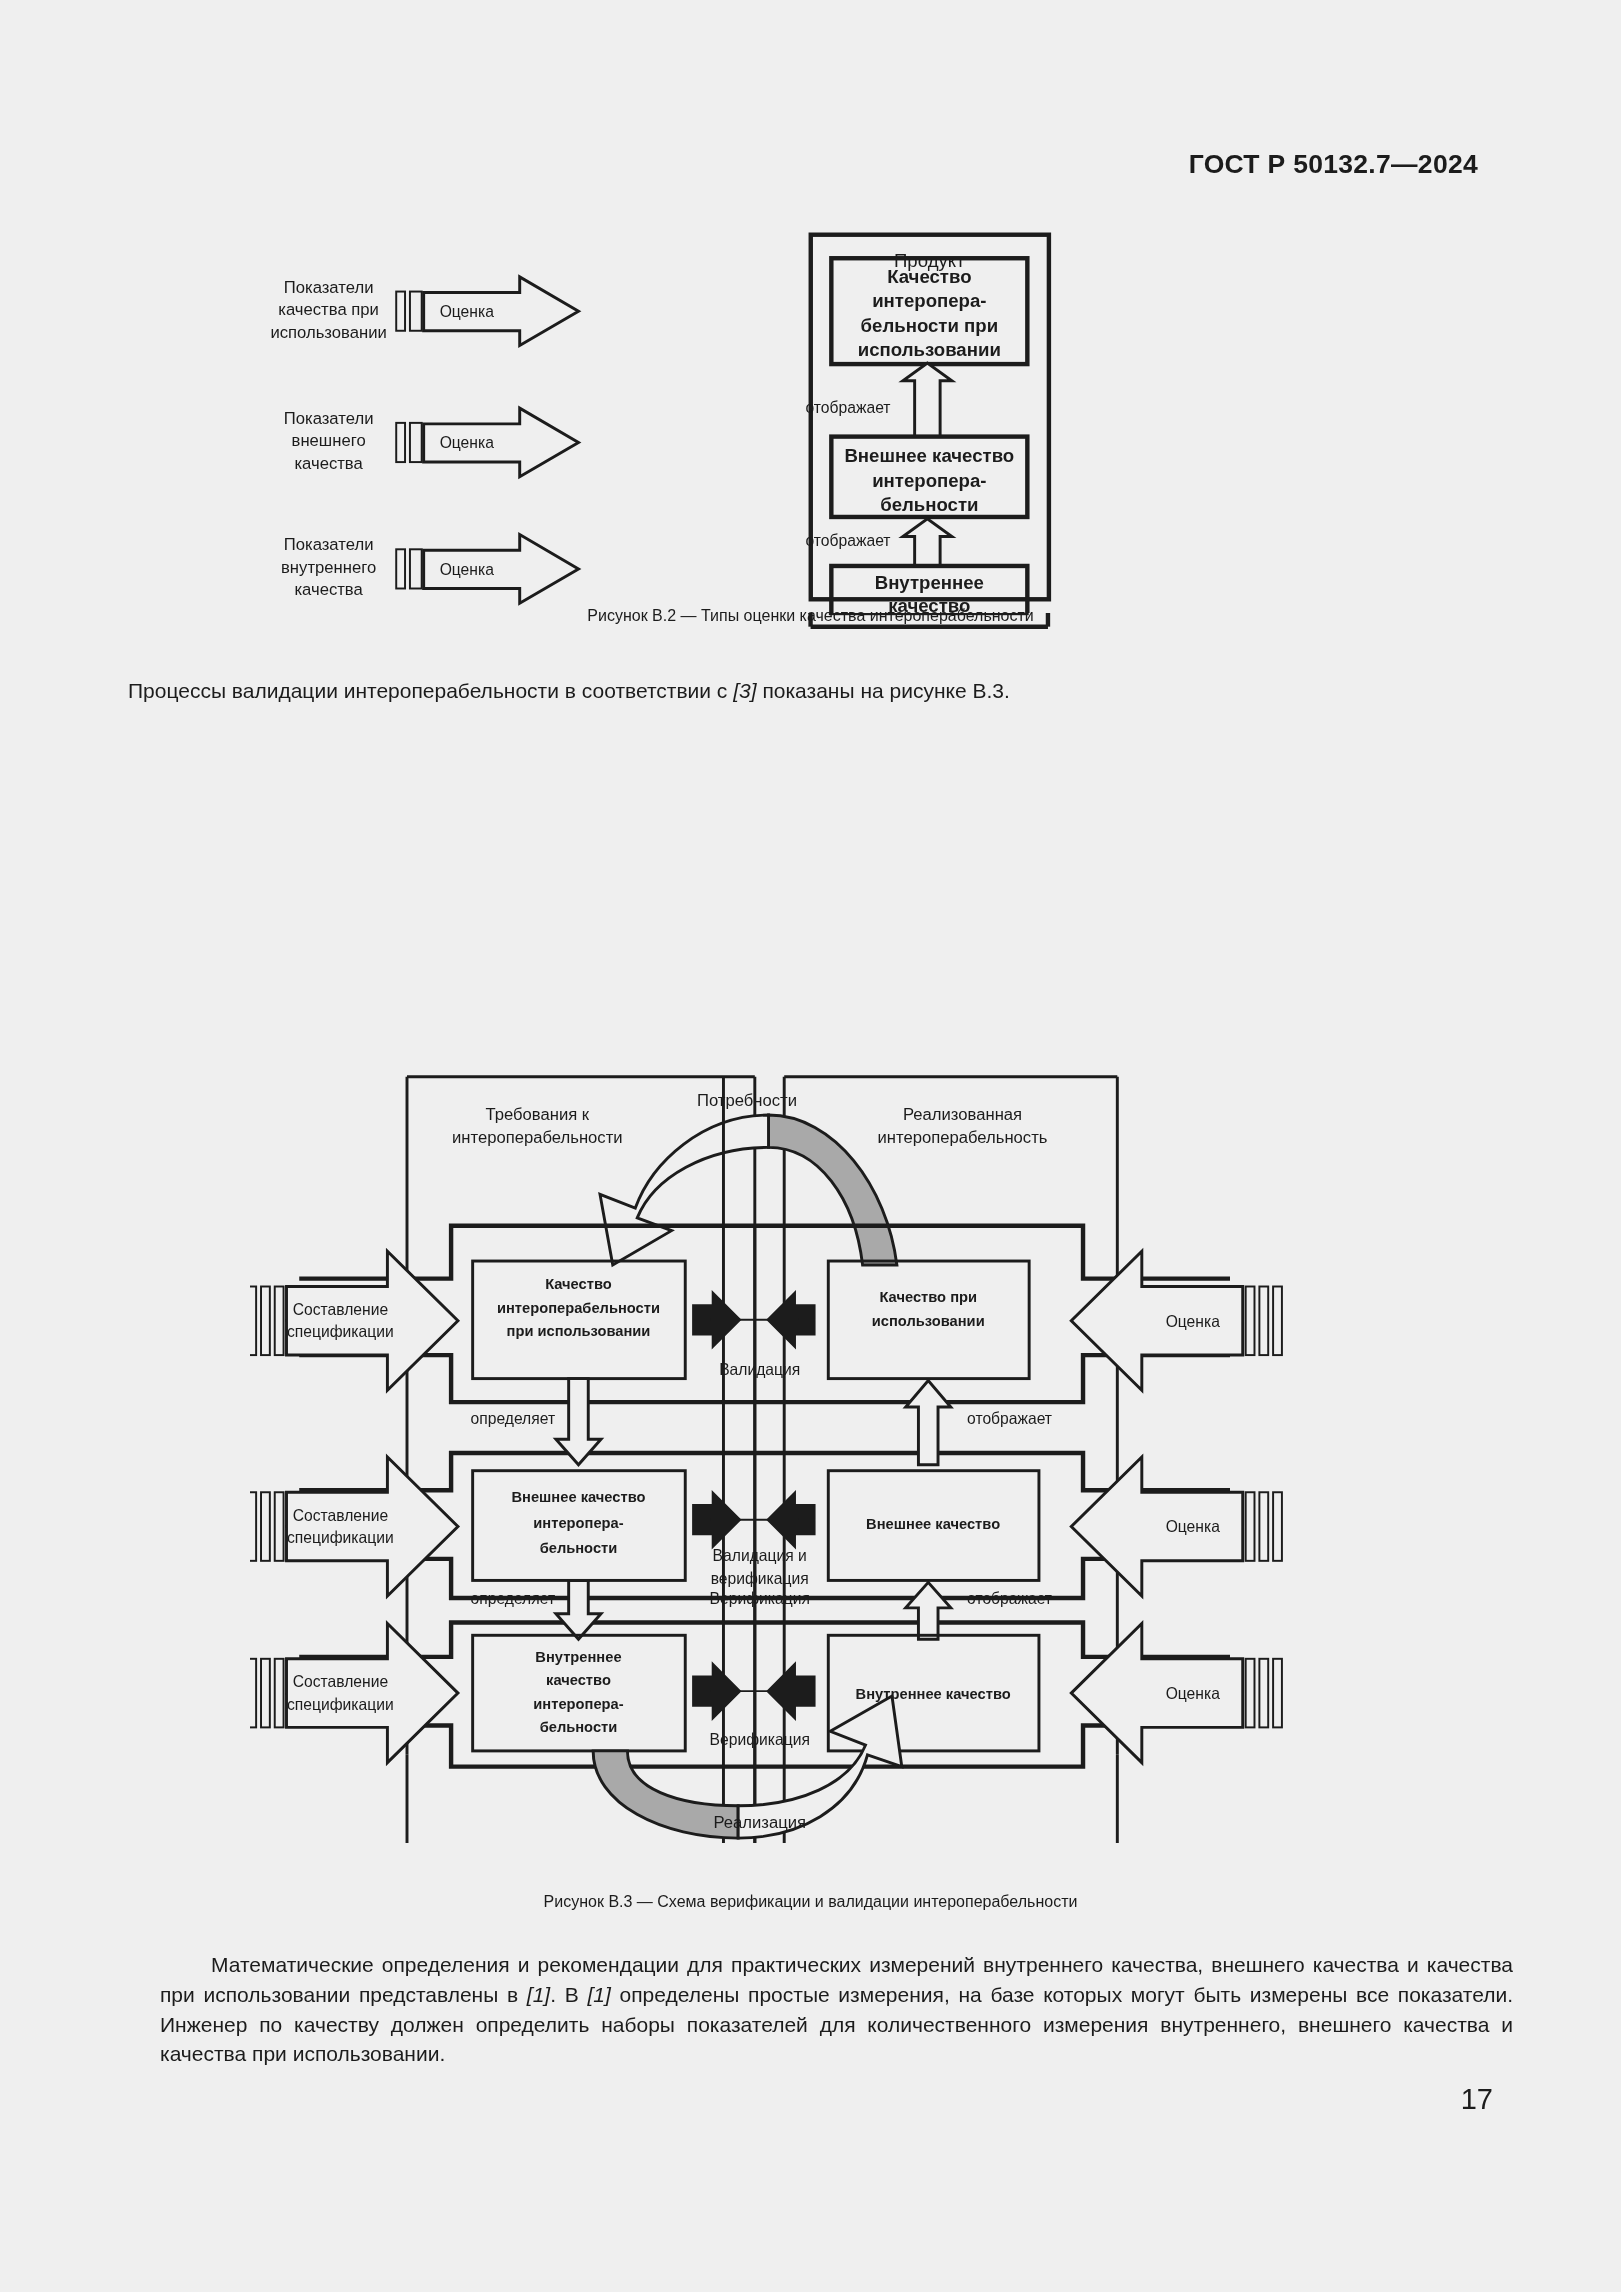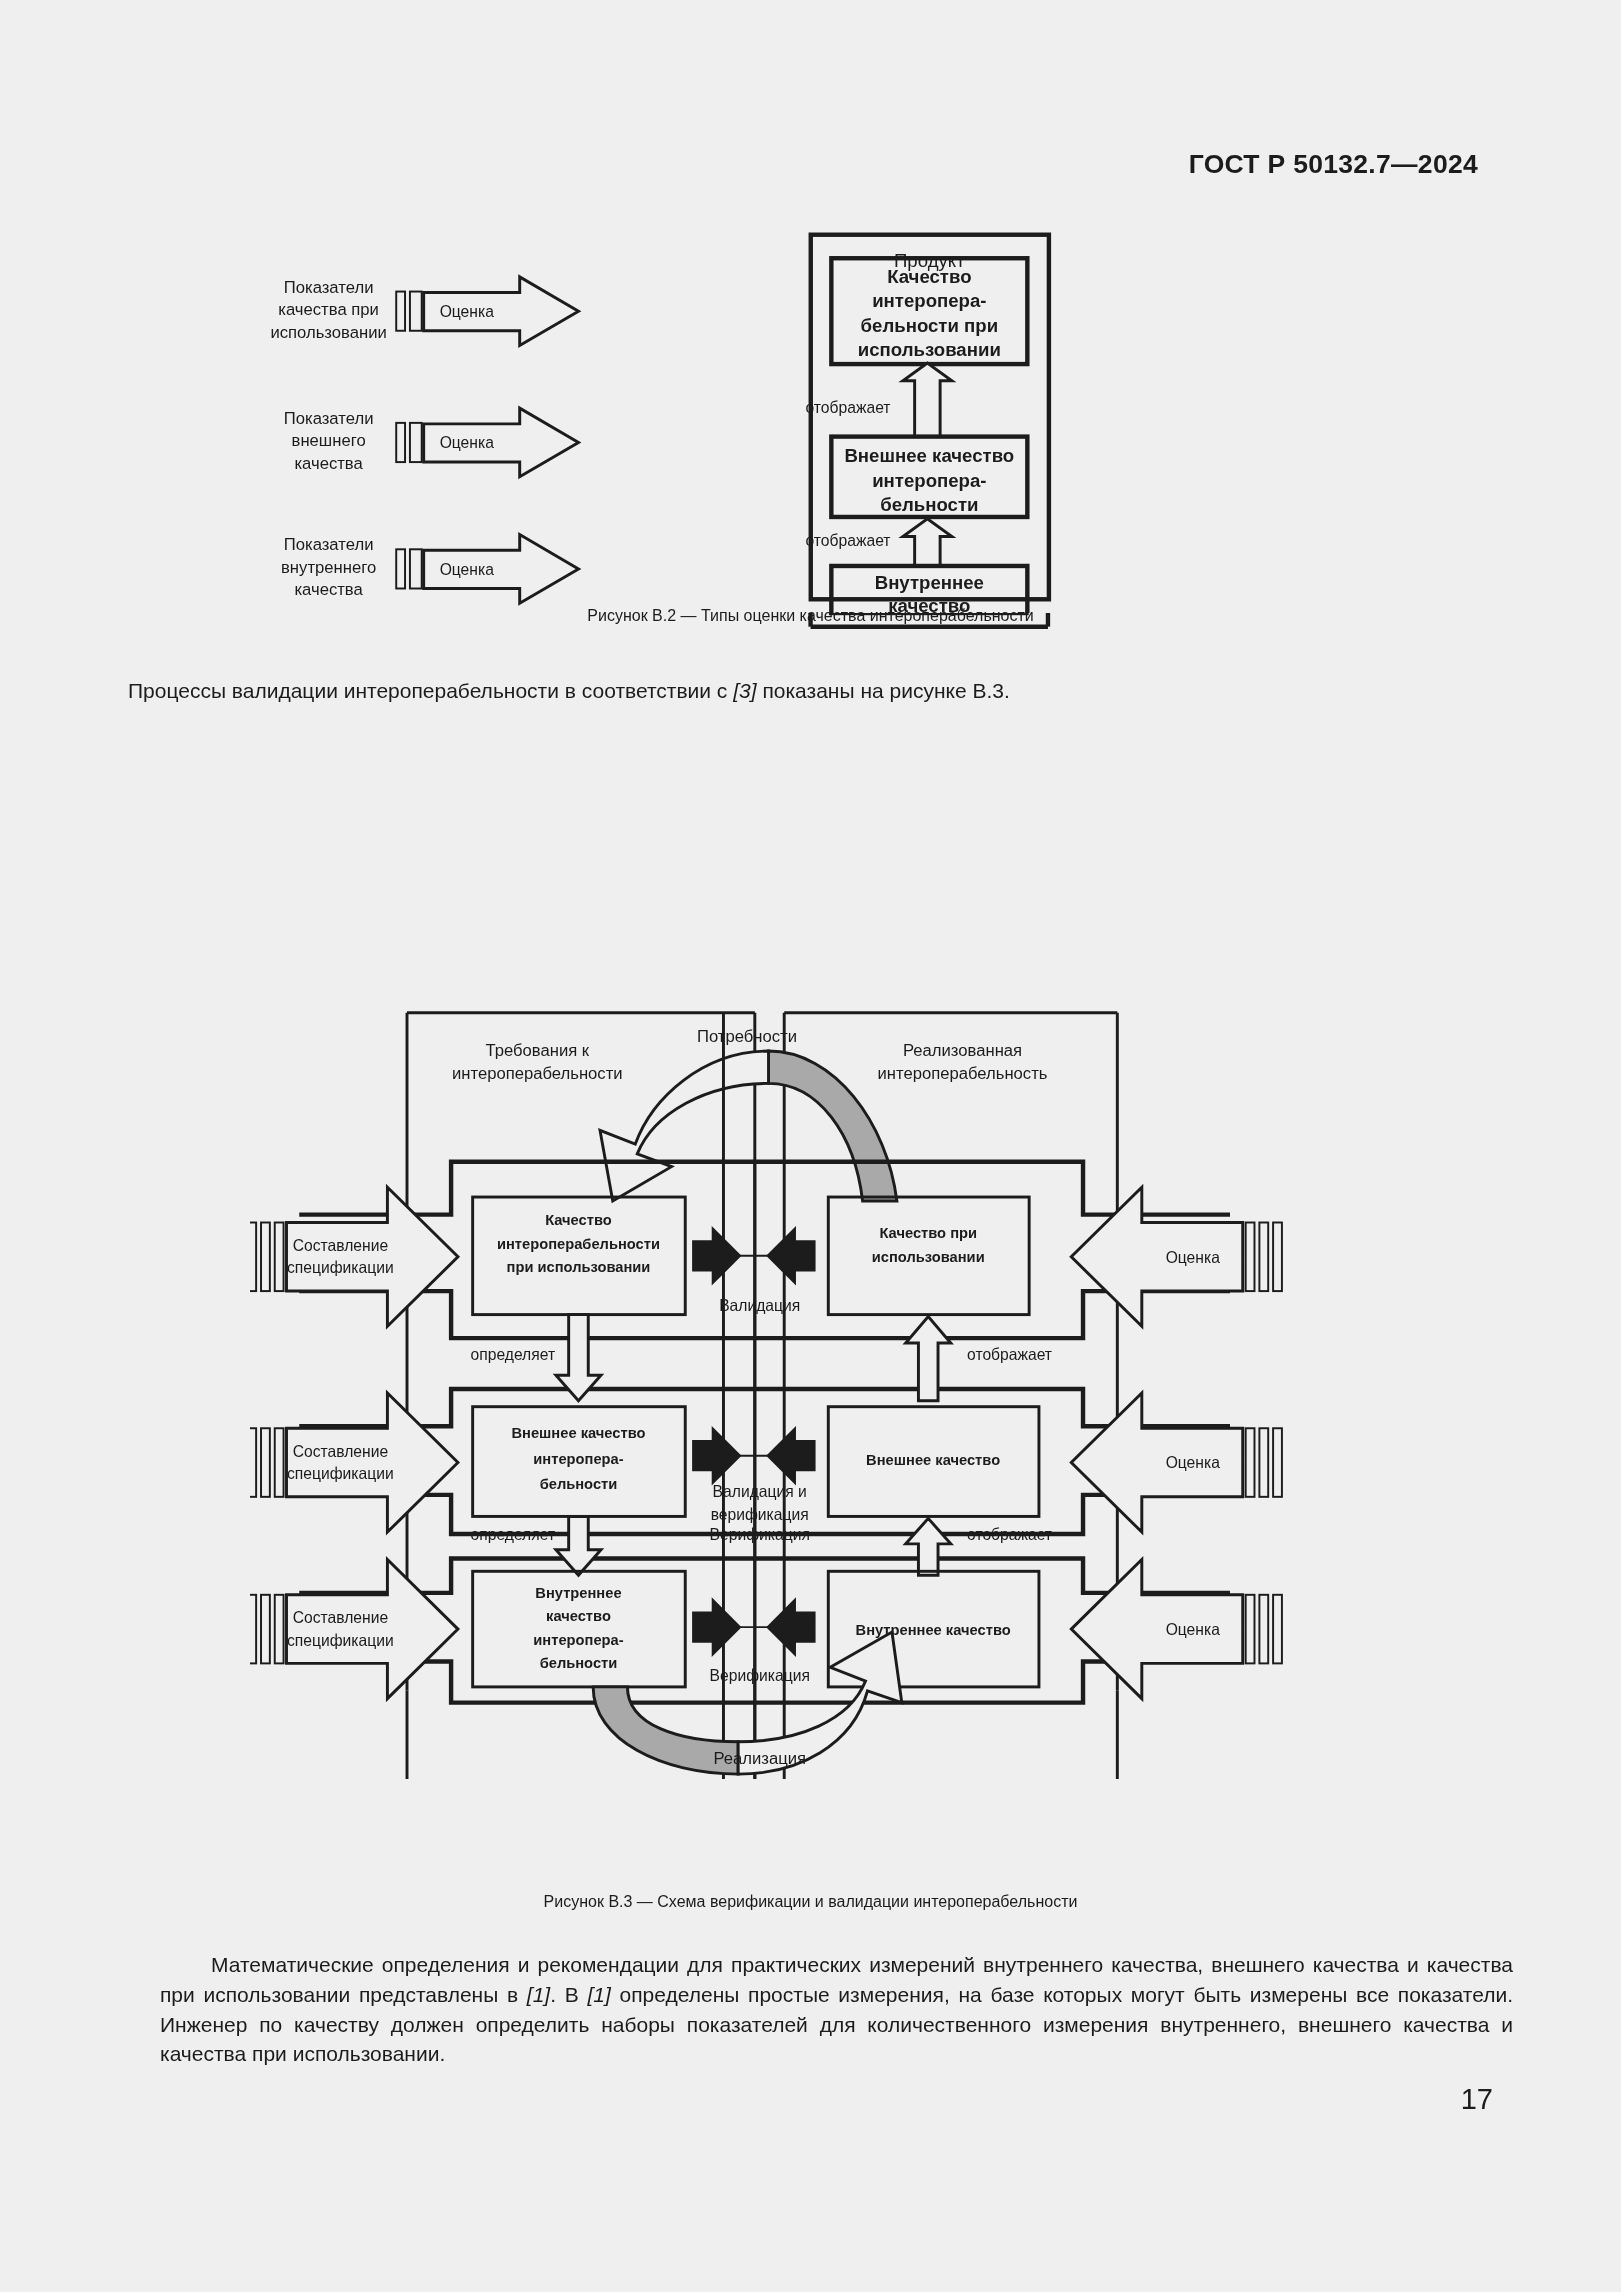--- a/index.html
+++ b/index.html
@@ -148,21 +148,21 @@
       <text x="688" y="-78" class="lbl-box" text-anchor="middle"></text>
     </svg>
   </div>
 
   <div class="caption" style="top:607px;">Рисунок В.2 — Типы оценки качества интероперабельности</div>
 
   <div class="para" style="top:676px;">
     <span>Процессы валидации интероперабельности в соответствии с </span><i>[3]</i><span> показаны на рисунке В.3.</span>
   </div>
 
-  <div class="fig" style="left:250px; top:1005px; width:1137px; height:774px;">
+  <div class="fig" style="left:250px; top:1069px; width:1137px; height:774px;">
     <svg width="1137" height="774" viewBox="0 0 1160 790">
 
       <path d="M160 8 L160 700 M160 8 L515 8 M515 8 L515 790" class="stroke"></path>
       <line x1="160" y1="700" x2="160" y2="790" class="stroke"></line>
 
       <path d="M545 8 L545 790 M545 8 L885 8 M885 8 L885 700" class="stroke"></path>
       <line x1="885" y1="700" x2="885" y2="790" class="stroke"></line>
 
       <text x="293" y="52" class="lbl-plain" text-anchor="middle">Требования к</text>
       <text x="293" y="76" class="lbl-plain" text-anchor="middle">интероперабельности</text>

